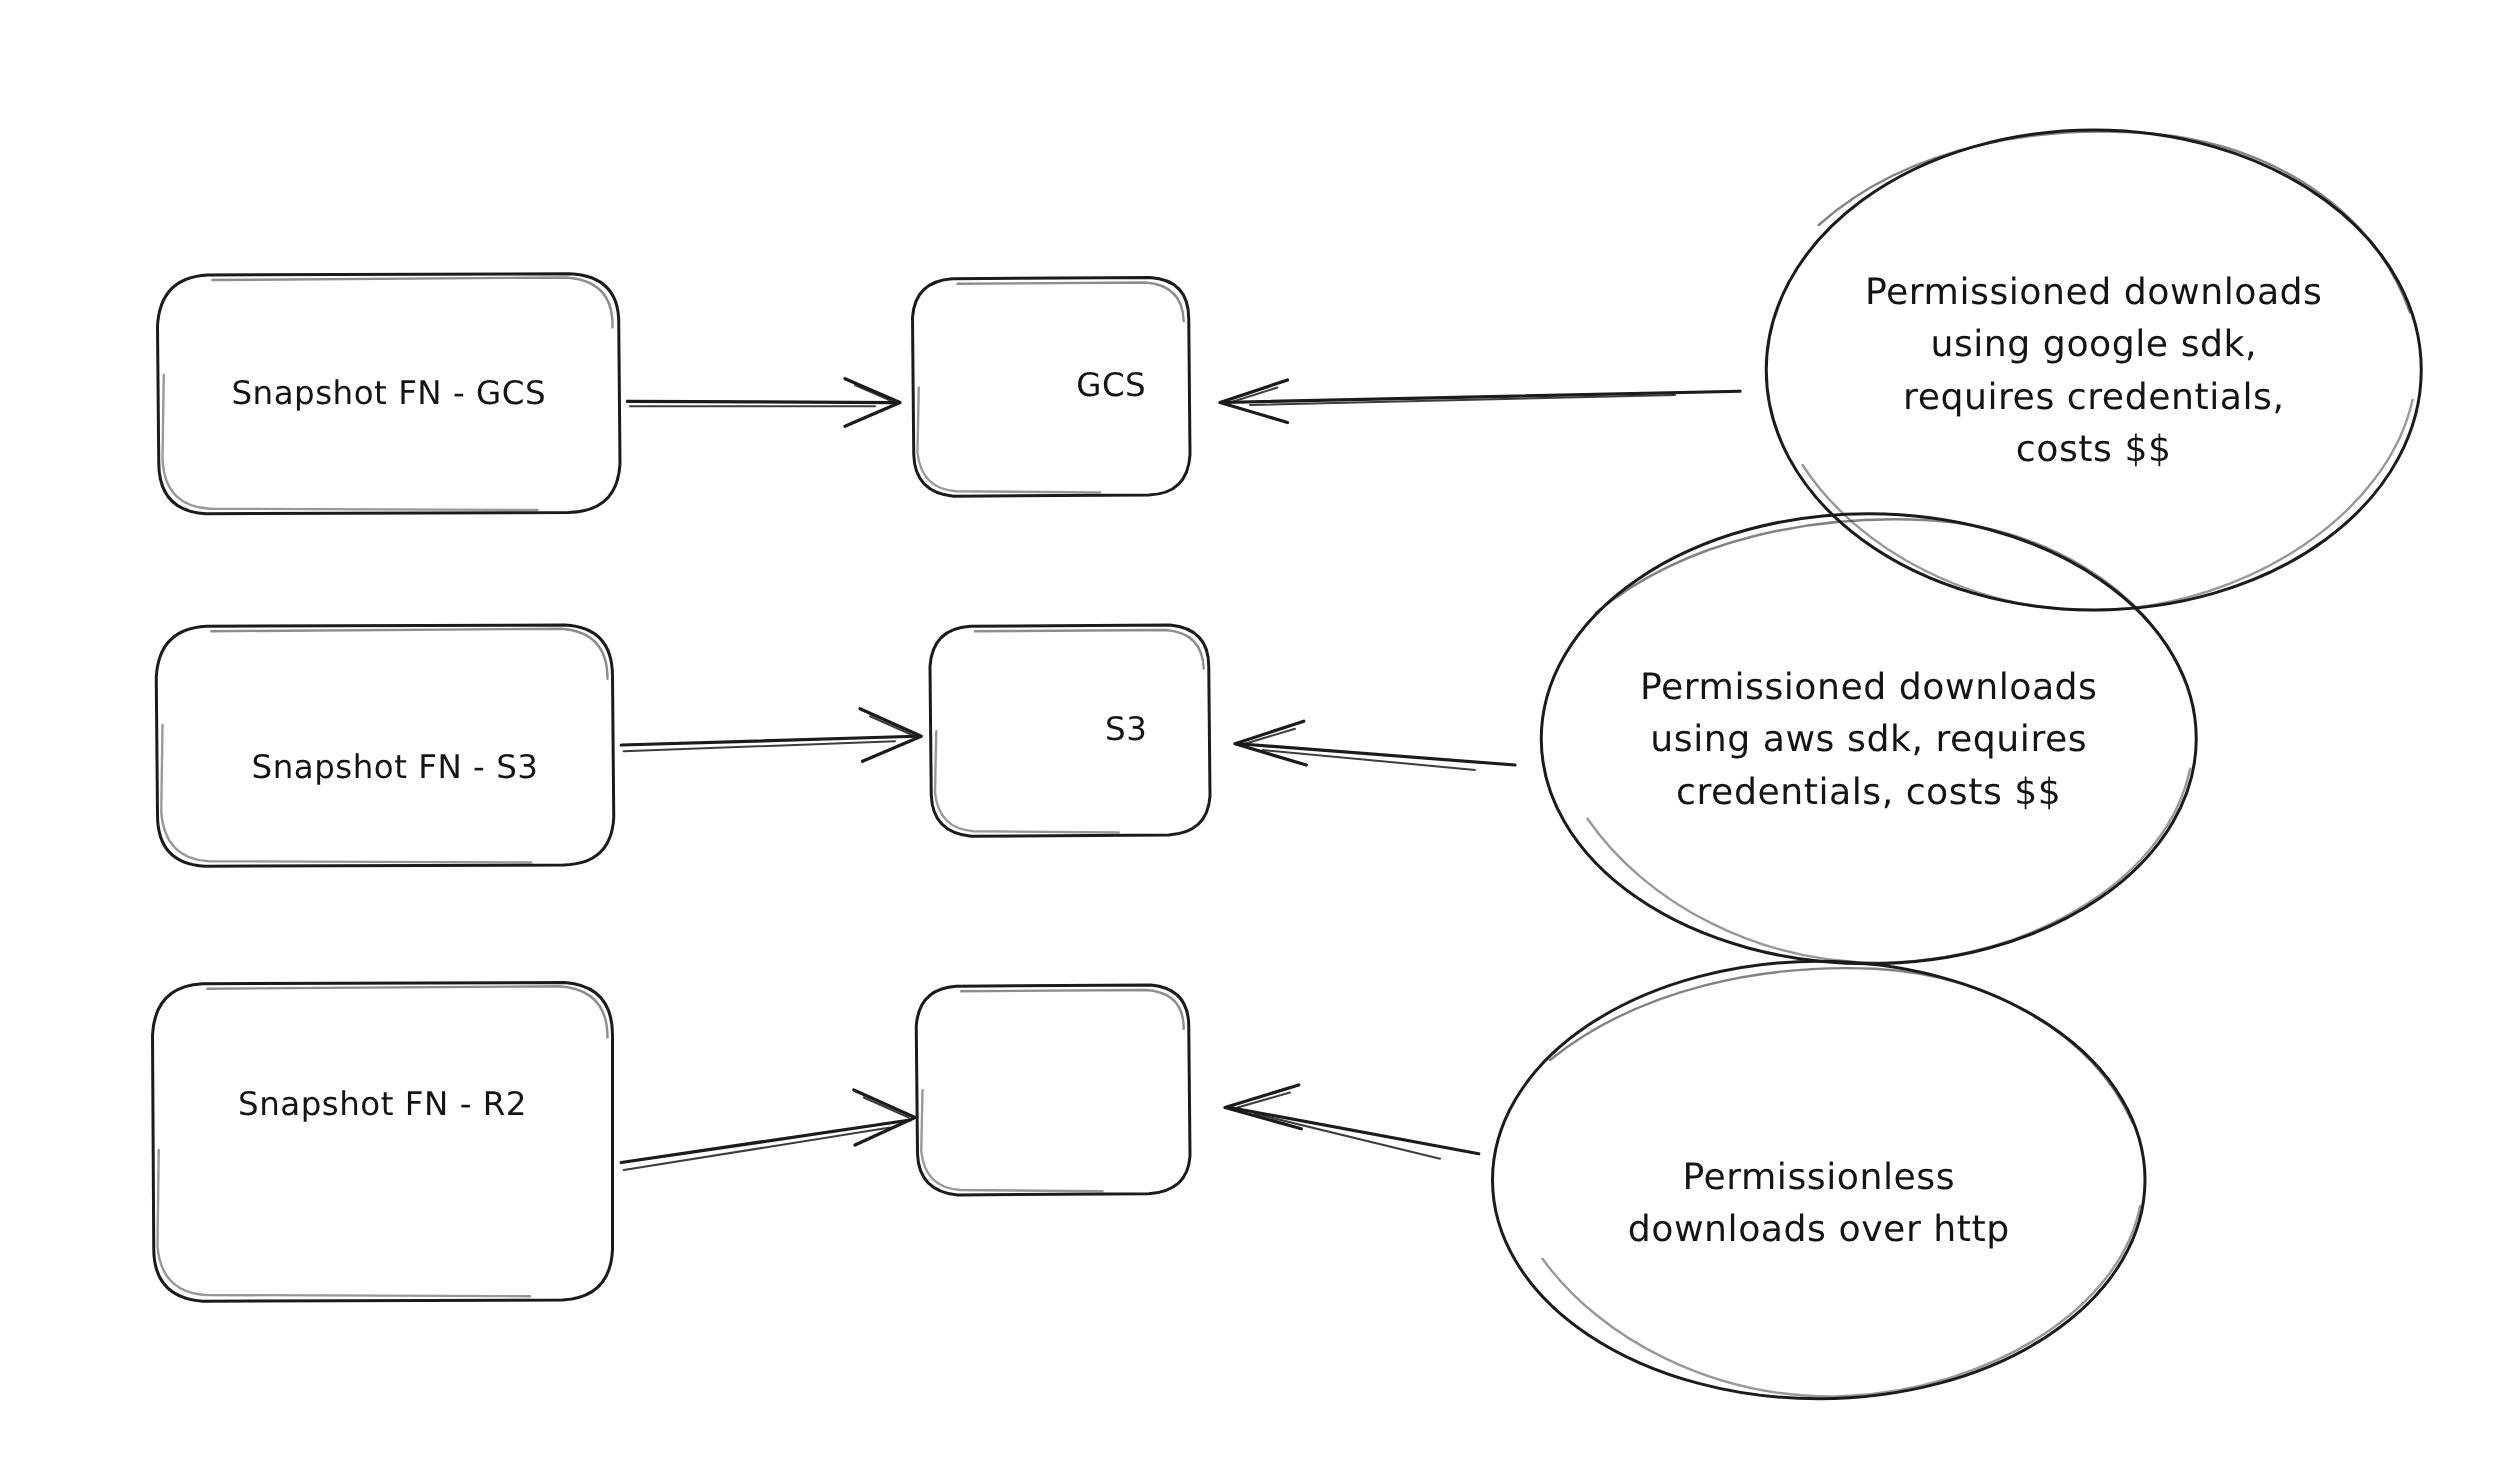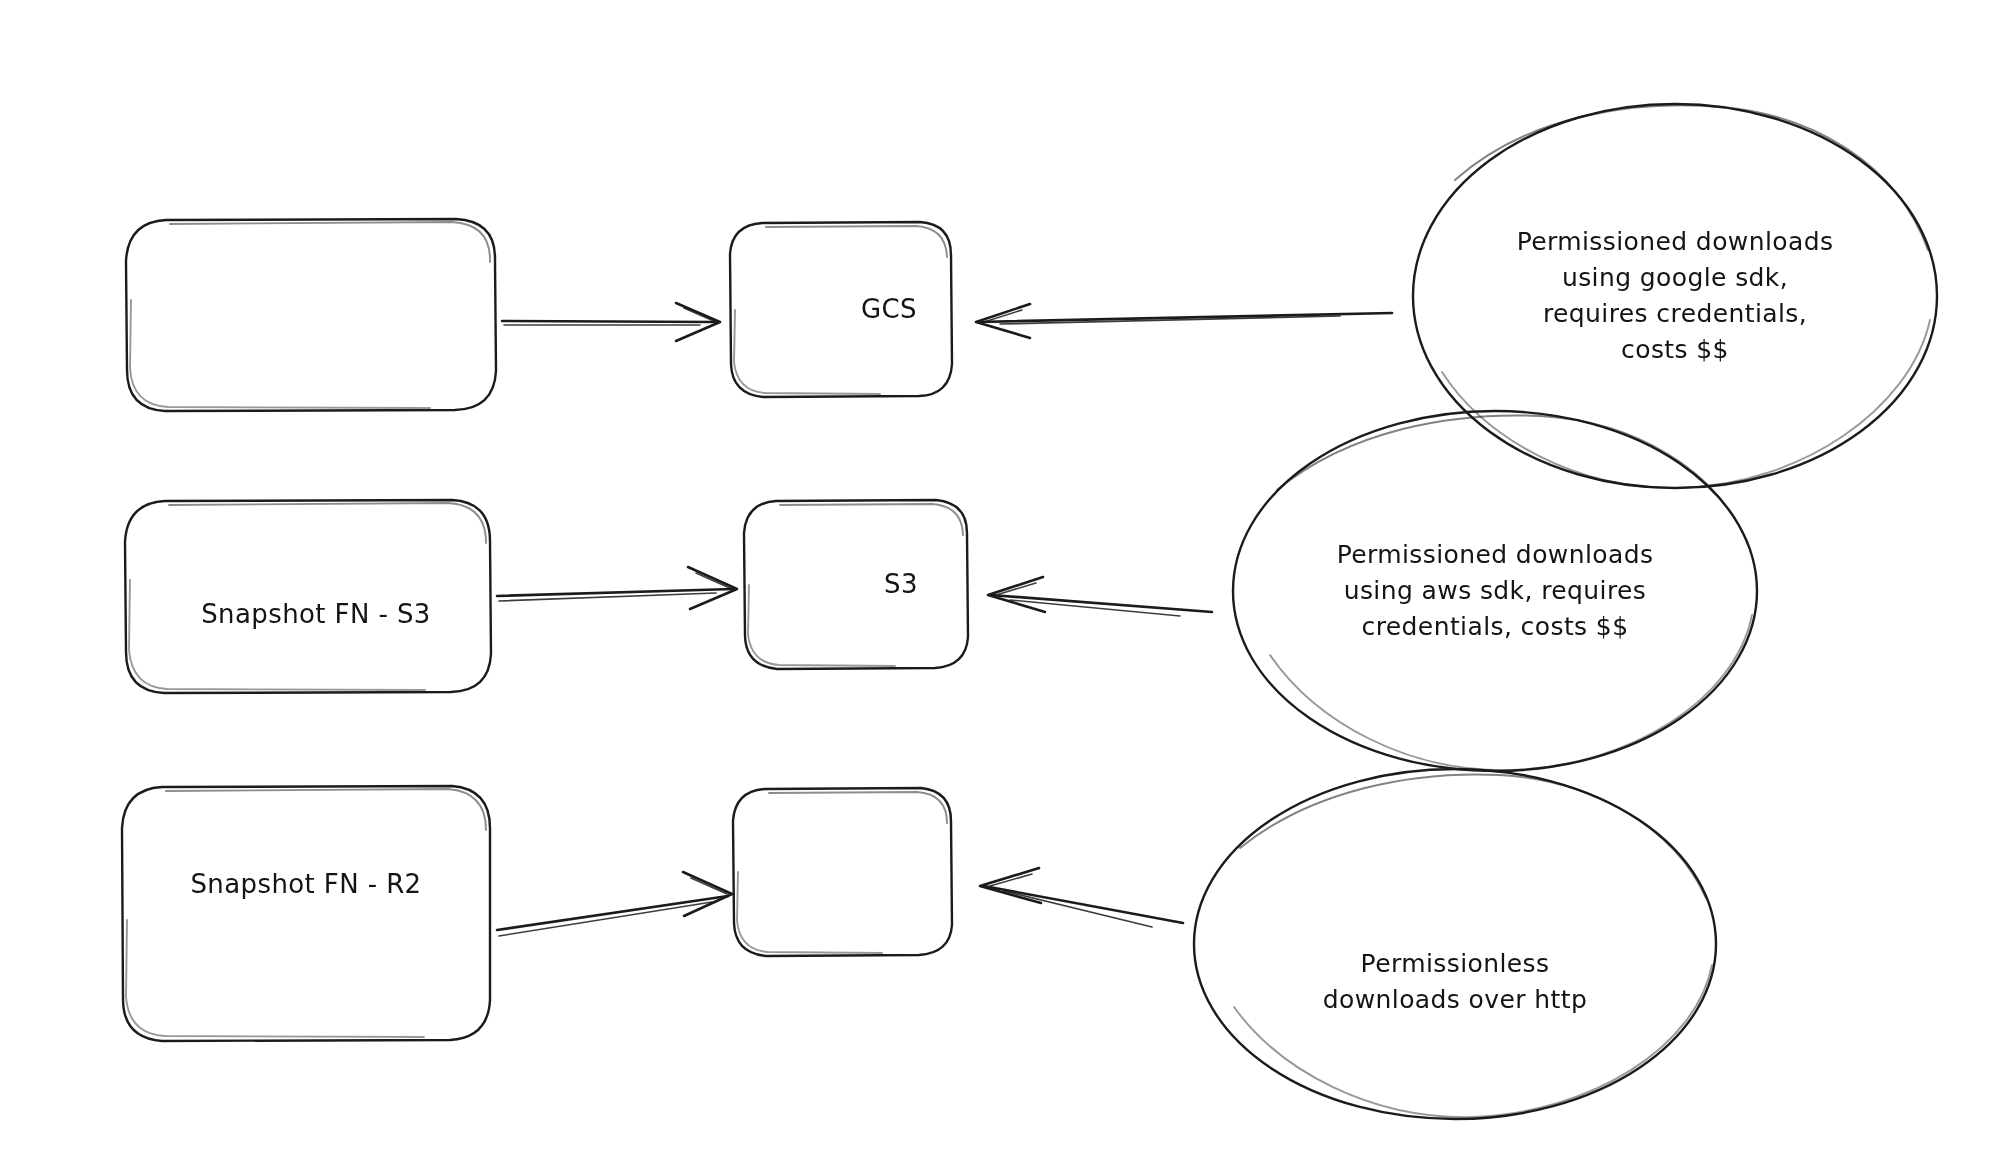--- a/index.html
+++ b/index.html
@@ -55,21 +55,21 @@
     font-family: "DejaVu Sans", sans-serif;
     letter-spacing: 0.4px;
     white-space: pre-line;
     pointer-events: none;
   }
   .node-label {
     font-size: 26px;
     line-height: 1.25;
   }
   .note-label {
-    font-size: 25px;
+    font-size: 29px;
     line-height: 1.45;
   }
   .centered {
     display: flex;
     align-items: center;
     justify-content: center;
   }
 </style>
 </head>
 <body>
@@ -169,35 +169,36 @@
     </g>
 
     <g>
       <ellipse class="shape-stroke" cx="1455" cy="944" rx="261" ry="175"></ellipse>
       <path class="shape-stroke thin" d="M1240,848 C1312,790 1412,771 1500,775 C1592,780 1674,827 1706,898" opacity="0.55"></path>
       <path class="shape-stroke thin" d="M1712,965 C1696,1047 1592,1112 1474,1117 C1372,1120 1280,1071 1234,1007" opacity="0.45"></path>
     </g>
 
   </svg>
 
+  <div class="node-label centered" style="left:126px; top:219px; width:370px; height:192px;">Snapshot FN - GCS</div>
 
   <div class="node-label centered" style="left:730px; top:222px; width:222px; height:175px;margin-left:48px;">GCS</div>
 
   <div class="node-label centered" style="left:133px; top:500px; width:366px; height:228px;">Snapshot FN - S3</div>
 
   <div class="node-label centered" style="left:744px; top:500px; width:224px; height:169px;margin-left:45px;">S3</div>
 
   <div class="node-label centered" style="left:122px; top:786px; width:368px; height:197px;">Snapshot FN - R2</div>
 
 
   <div class="note-label centered" style="left:1413px; top:176px; width:524px; height:240px;">Permissioned downloads
 using google sdk,
 requires credentials,
 costs $$</div>
 
   <div class="note-label centered" style="left:1233px; top:490px; width:524px; height:202px;">Permissioned downloads
 using aws sdk, requires
 credentials, costs $$</div>
 
-  <div class="note-label centered" style="left:1194px; top:916px; width:522px; height:132px;">Permissionless
+  <div class="note-label centered" style="left:1194px; top:896px; width:522px; height:132px;">Permissionless
 downloads over http</div>
 
 </div>
 
 </body></html>

